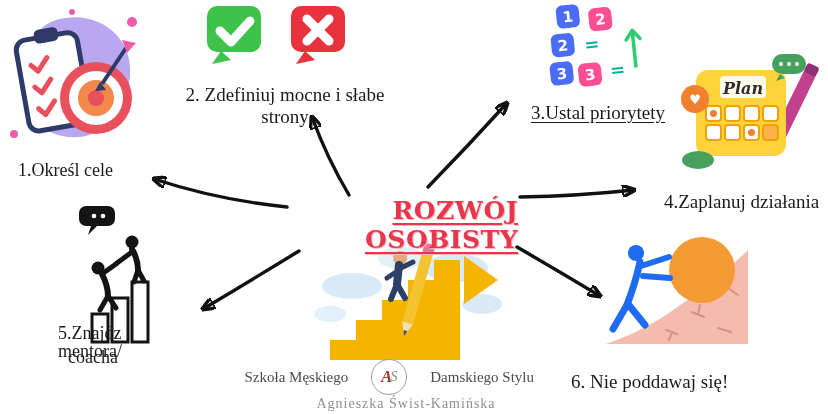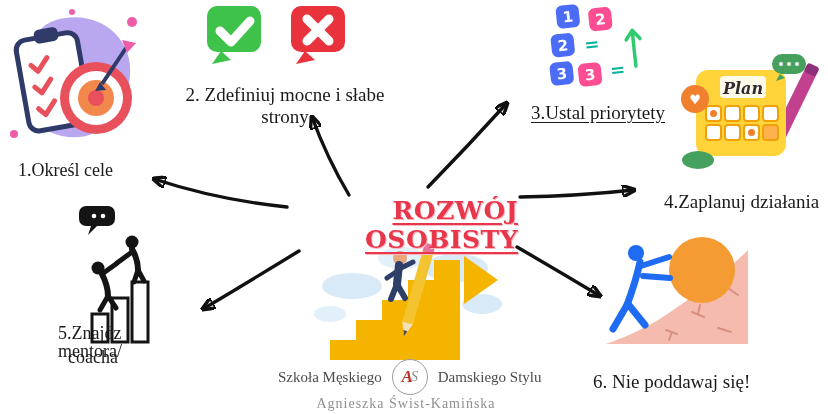--- a/index.html
+++ b/index.html
@@ -13,38 +13,38 @@
          font-size:25px;font-weight:bold;letter-spacing:.5px;color:#e8364a;
          text-decoration:underline;text-underline-offset:4px;
          text-shadow:1px 1px 0 #f8b8c2;font-family:"DejaVu Serif",serif;z-index:3}
   .lbl{position:absolute;font-size:19px;z-index:3}
   .lbl1{left:18px;top:160px;font-size:18px}
   .lbl2{left:168px;top:84px;width:234px;text-align:center;line-height:1.15}
   .lbl3{left:531px;top:102px;text-decoration:underline;text-underline-offset:3px}
   .lbl4{left:664px;top:191px}
   .lbl5{left:58px;top:324px;font-size:18px;line-height:1.0;width:120px}
   .lbl5 .ml3{margin-top:-12px;margin-left:10px}
-  .lbl6{left:593px;top:371px}
+  .lbl6{left:571px;top:371px}
   .icon-goals{left:4px;top:6px;width:136px;height:150px}
   .icon-bubbles{left:205px;top:4px;width:150px;height:62px}
   .icon-numbers{left:548px;top:0;width:100px;height:100px;transform:rotate(-6deg)}
   .tile{position:absolute;width:23px;height:23px;border-radius:6px;background:#4a6cf7;color:#fff;
         font-weight:bold;font-size:15px;display:flex;align-items:center;justify-content:center;
         font-family:"DejaVu Sans",sans-serif}
   .tp{background:#ff4d94}
   .tq{background:none;color:#00b39b;font-size:18px}
   .p0{left:12px;top:2px}.p1{left:44px;top:8px}.p2{left:4px;top:30px}.p3{left:33px;top:32px}
   .p4{left:0;top:58px}.p5{left:28px;top:62px}.p6{left:56px;top:60px}
   .up-arrow{position:absolute;left:76px;top:26px}
   .icon-plan{left:680px;top:54px;width:140px;height:118px}
   .icon-mentor{left:64px;top:204px;width:100px;height:140px}
   .icon-persist{left:600px;top:226px;width:150px;height:120px}
   .icon-stairs{left:314px;top:242px;width:190px;height:122px}
   .brandrow{position:absolute;left:278px;top:359px;width:256px;display:flex;align-items:center;
-            justify-content:space-between;gap:10px;z-index:4}
+            justify-content:flex-end;gap:23px;z-index:4}
   .brand{font-size:15px;color:#4b4b4b;white-space:nowrap}
   .mono{width:34px;height:34px;border:1.5px solid #9a9a9a;border-radius:50%;background:#fff;
         display:flex;align-items:center;justify-content:center;font-style:italic;flex:0 0 auto}
   .ma{color:#b5342c;font-size:17px;font-weight:bold}
   .ms{color:#8a8a8a;font-size:14px;margin-left:-2px}
   .subtext{position:absolute;left:278px;top:396px;width:256px;text-align:center;font-size:14px;
            letter-spacing:1px;color:#8f8f8f;z-index:4}
 </style>
 </head>
 <body>

